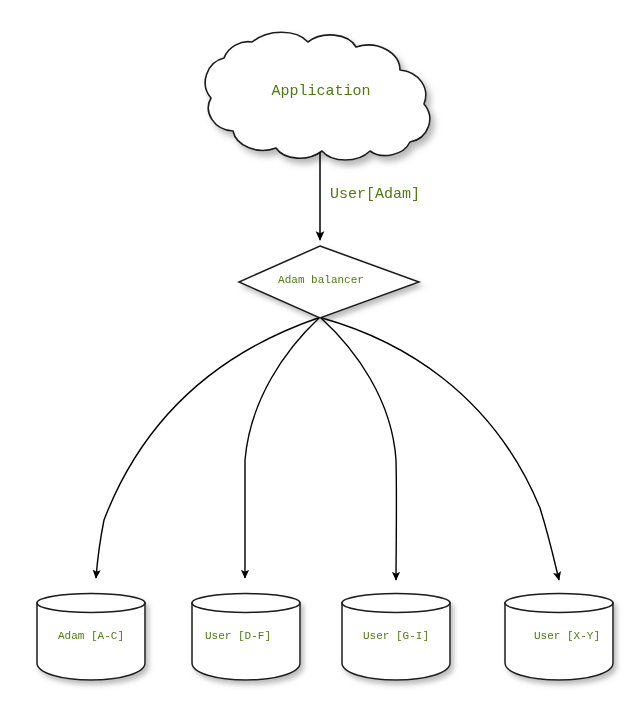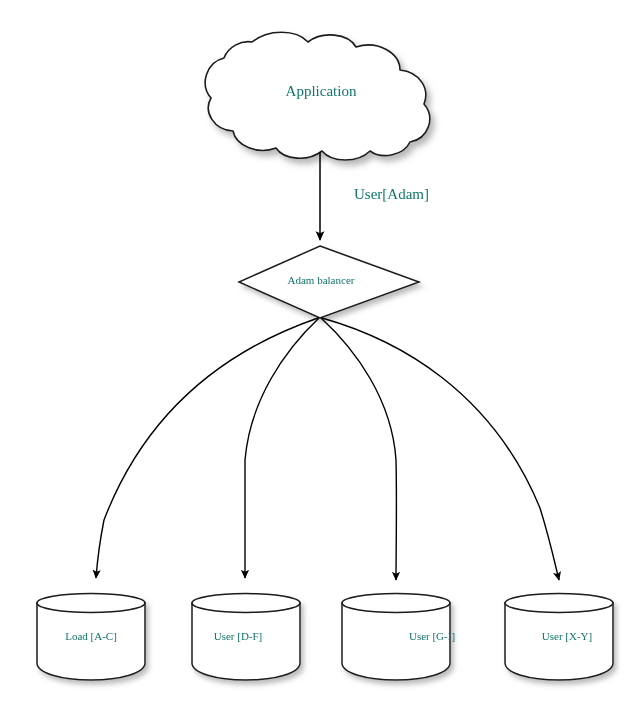--- a/index.html
+++ b/index.html
@@ -22,52 +22,51 @@
   #diagram-svg {
     position: absolute;
     left: 0;
     top: 0;
     width: 642px;
     height: 728px;
   }
   .node-label {
     position: absolute;
     text-align: center;
-    color: #0f766e;
+    color: #4d7c0f;
     white-space: nowrap;
     pointer-events: none;
-    font-family: Liberation Serif, serif;
+    font-family: Liberation Mono, monospace;
   }
   #cloud-label {
     left: 0;
     top: 83px;
     width: 642px;
     font-size: 15px;
   }
   #diamond-label {
     left: 0;
     top: 274px;
     width: 642px;
     font-size: 11px;
   }
   #edge-label-user {
     left: 330px;
     top: 186px;
     width: 200px;
     text-align: left;
     font-size: 15px;
-    margin-left: 24px;
   }
   .db-label {
     top: 630px;
     font-size: 11px;
   }
   #db-label-0 { left: 37px;  width: 108px; }
   #db-label-1 { left: 192px; width: 92px; }
-  #db-label-2 { left: 342px; width: 108px; padding-left: 36px; }
+  #db-label-2 { left: 342px; width: 108px; }
   #db-label-3 { left: 505px; width: 124px; }
 </style>
 </head>
 <body>
 
 <div id="diagram-root">
 
   <svg id="diagram-svg" viewBox="0 0 642 728">
     <defs>
       <filter id="soft-shadow" x="-35%" y="-35%" width="180%" height="180%">
@@ -129,18 +128,18 @@
       <ellipse cx="559" cy="603" rx="54" ry="9.5" fill="#ffffff" stroke="#1a1a1a" stroke-width="1.5"></ellipse>
     </g>
   </svg>
 
   <div class="node-label" id="cloud-label">Application</div>
 
   <div class="node-label" id="edge-label-user">User[Adam]</div>
 
   <div class="node-label" id="diamond-label">Adam balancer</div>
 
-  <div class="node-label db-label" id="db-label-0">Load [A-C]</div>
+  <div class="node-label db-label" id="db-label-0">Adam [A-C]</div>
   <div class="node-label db-label" id="db-label-1">User [D-F]</div>
   <div class="node-label db-label" id="db-label-2">User [G-I]</div>
   <div class="node-label db-label" id="db-label-3">User [X-Y]</div>
 
 </div>
 
 </body></html>

